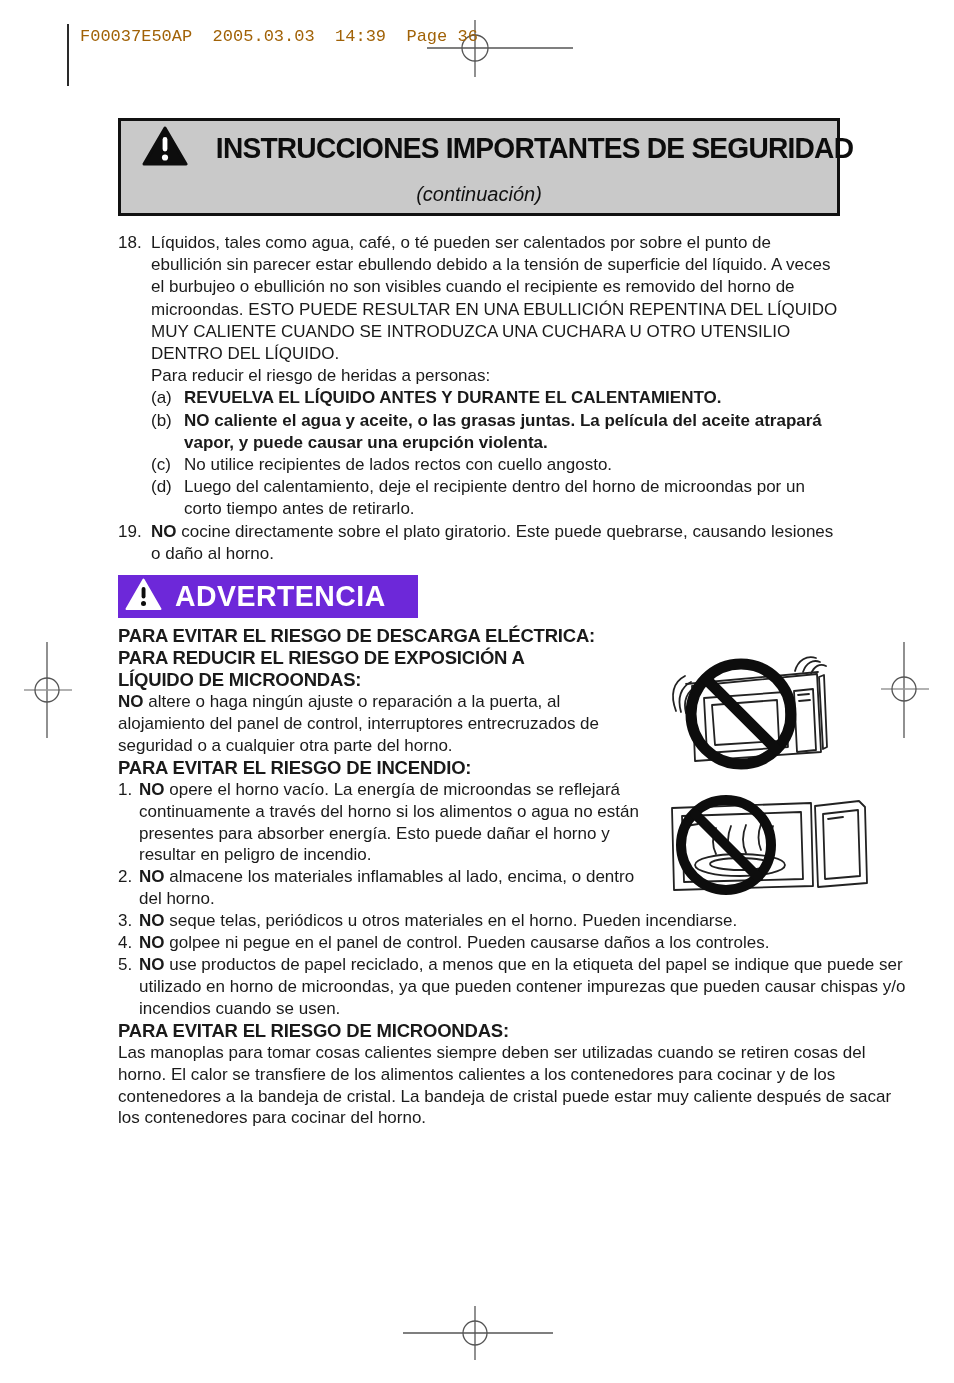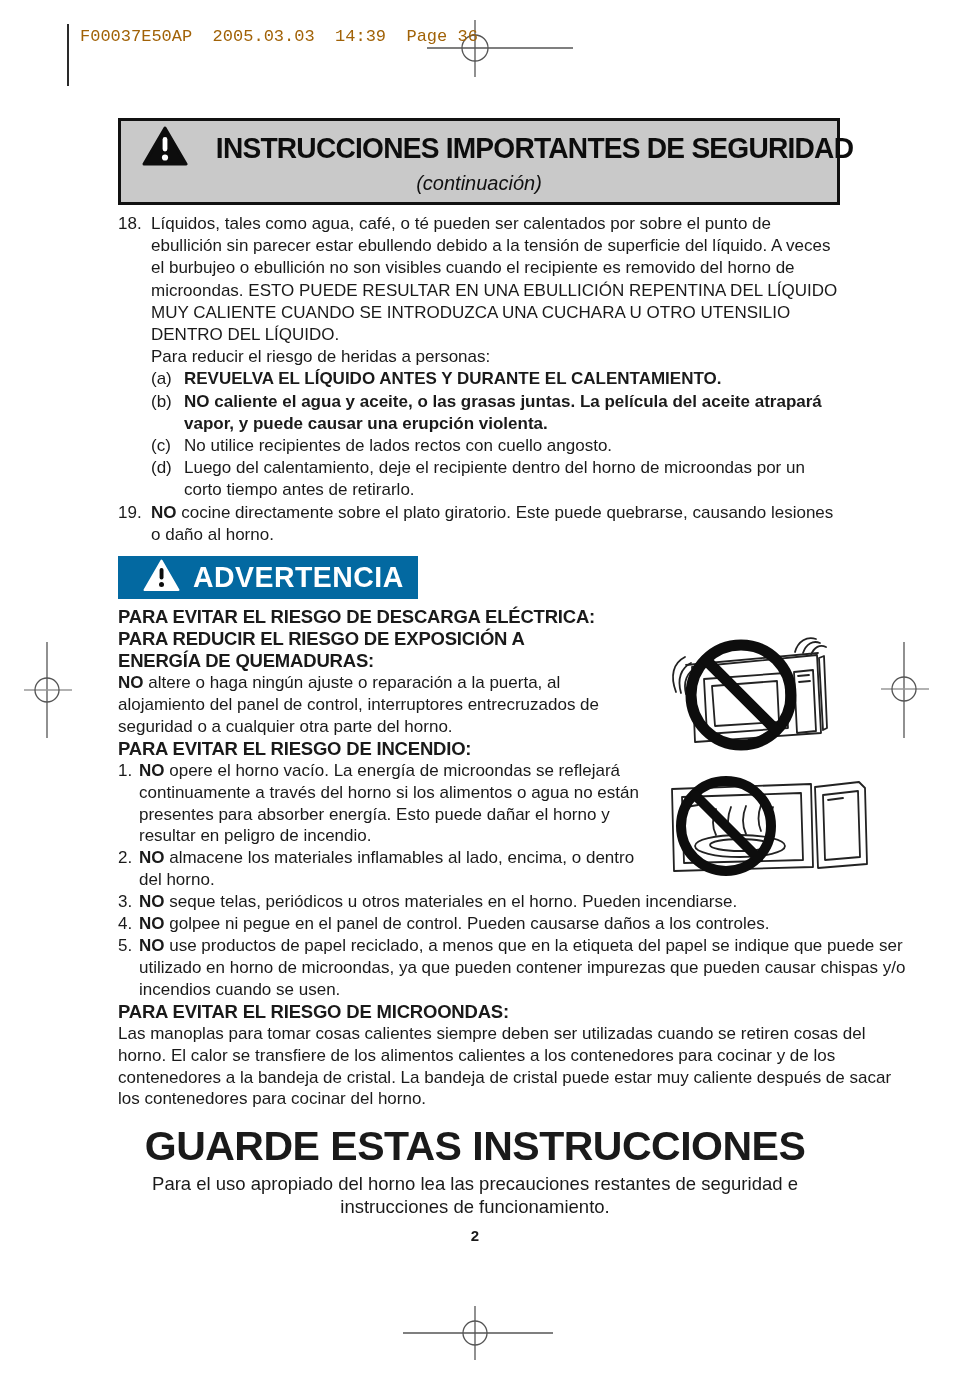--- a/index.html
+++ b/index.html
@@ -20,34 +20,34 @@
   
   .title-box{
     width:716px;border:3px solid #111;background:#c9c9c9;
     text-align:center;padding:5px 0 7px 0;
   }
   .title-row{display:flex;align-items:center;justify-content:center;gap:18px;padding-left:47px;}
   .title-text{
     font-size:29px;font-weight:bold;letter-spacing:-0.8px;color:#0d0d0d;
     transform:scaleX(0.97);transform-origin:center;white-space:nowrap;
   }
-  .subtitle{font-style:italic;font-size:20px;margin-top:1px;color:#111;text-align:center;}
-
-  
-  .list-area{margin-top:8px;width:724px;font-size:17px;line-height:22.2px;}
+  .subtitle{font-style:italic;font-size:20px;margin-top:12px;color:#111;text-align:center;}
+
+  
+  .list-area{margin-top:16px;width:724px;font-size:17px;line-height:22.2px;}
   .hang{padding-left:33px;text-indent:-33px;}
   .hang .lbl{display:inline-block;width:33px;text-indent:0;}
   .sub-wrap{padding-left:33px;}
   .note-line{padding-left:33px;}
   .b{font-weight:bold;}
 
   
   .adv-box{
-    margin-top:10px;width:300px;height:43px;background:#0369a1;
-    display:flex;align-items:center;gap:13px;padding-left:25px;box-sizing:border-box;
+    margin-top:10px;width:300px;height:43px;background:#6d28d9;
+    display:flex;align-items:center;gap:13px;padding-left:7px;box-sizing:border-box;
   }
   .adv-text{
     color:#fff;font-size:29px;font-weight:bold;letter-spacing:0.5px;
     transform:scaleX(0.98);transform-origin:left center;white-space:nowrap;
   }
   .adv-section{margin-top:7px;width:792px;font-size:17px;line-height:21.9px;}
   .h{font-weight:bold;font-size:18.5px;line-height:22px;letter-spacing:-0.2px;}
   .figures{float:right;width:252px;margin:2px 0 6px 10px;}
   .fig{margin-left:8px;}
   .fig + .fig{margin-top:12px;margin-left:4px;}
@@ -197,21 +197,21 @@
 
           <g stroke="#0d0d0d" stroke-width="10">
             <circle cx="64" cy="52" r="45"></circle>
             <line x1="33" y1="21" x2="96" y2="84"></line>
           </g>
         </svg>
       </div>
     </div>
 
     <div class="h">PARA REDUCIR EL RIESGO DE EXPOSICIÓN A</div>
-    <div class="h">ENERGÍA DE QUEMADURAS:</div>
+    <div class="h">LÍQUIDO DE MICROONDAS:</div>
     <div><span class="b">NO</span><span> altere o haga ningún ajuste o reparación a la puerta, al alojamiento del panel de control, interruptores entrecruzados de seguridad o a cualquier otra parte del horno.</span></div>
 
     <div class="h">PARA EVITAR EL RIESGO DE INCENDIO:</div>
     <div class="fire-hang">
       <span class="lbl">1.</span><span><span class="b">NO</span><span> opere el horno vacío. La energía de microondas se reflejará continuamente a través del horno si los alimentos o agua no están presentes para absorber energía. Esto puede dañar el horno y resultar en peligro de incendio.</span></span>
     </div>
     <div class="fire-hang">
       <span class="lbl">2.</span><span><span class="b">NO</span><span> almacene los materiales inflamables al lado, encima, o dentro del horno.</span></span>
     </div>
     <div class="fire-hang">
@@ -221,19 +221,14 @@
       <span class="lbl">4.</span><span><span class="b">NO</span><span> golpee ni pegue en el panel de control. Pueden causarse daños a los controles.</span></span>
     </div>
     <div class="fire-hang">
       <span class="lbl">5.</span><span><span class="b">NO</span><span> use productos de papel reciclado, a menos que en la etiqueta del papel se indique que puede ser utilizado en horno de microondas,  ya que pueden contener impurezas que pueden causar chispas y/o incendios cuando se usen.</span></span>
     </div>
 
     <div class="h">PARA EVITAR EL RIESGO DE MICROONDAS:</div>
     <div>Las manoplas para tomar cosas calientes siempre deben ser utilizadas cuando se retiren cosas del horno. El calor se transfiere de los alimentos calientes a los contenedores para cocinar y de los contenedores a la bandeja de cristal. La bandeja de cristal puede estar muy caliente después de sacar los contenedores para cocinar del horno.</div>
   </div>
 
-  <div class="closing">
-    <div class="g-title">GUARDE ESTAS INSTRUCCIONES</div>
-    <div class="closing-text">Para el uso apropiado del horno lea las precauciones restantes de seguridad e instrucciones de funcionamiento.</div>
-    <div class="pagenum">2</div>
-  </div>
 
 </div>
 
 </body></html>

